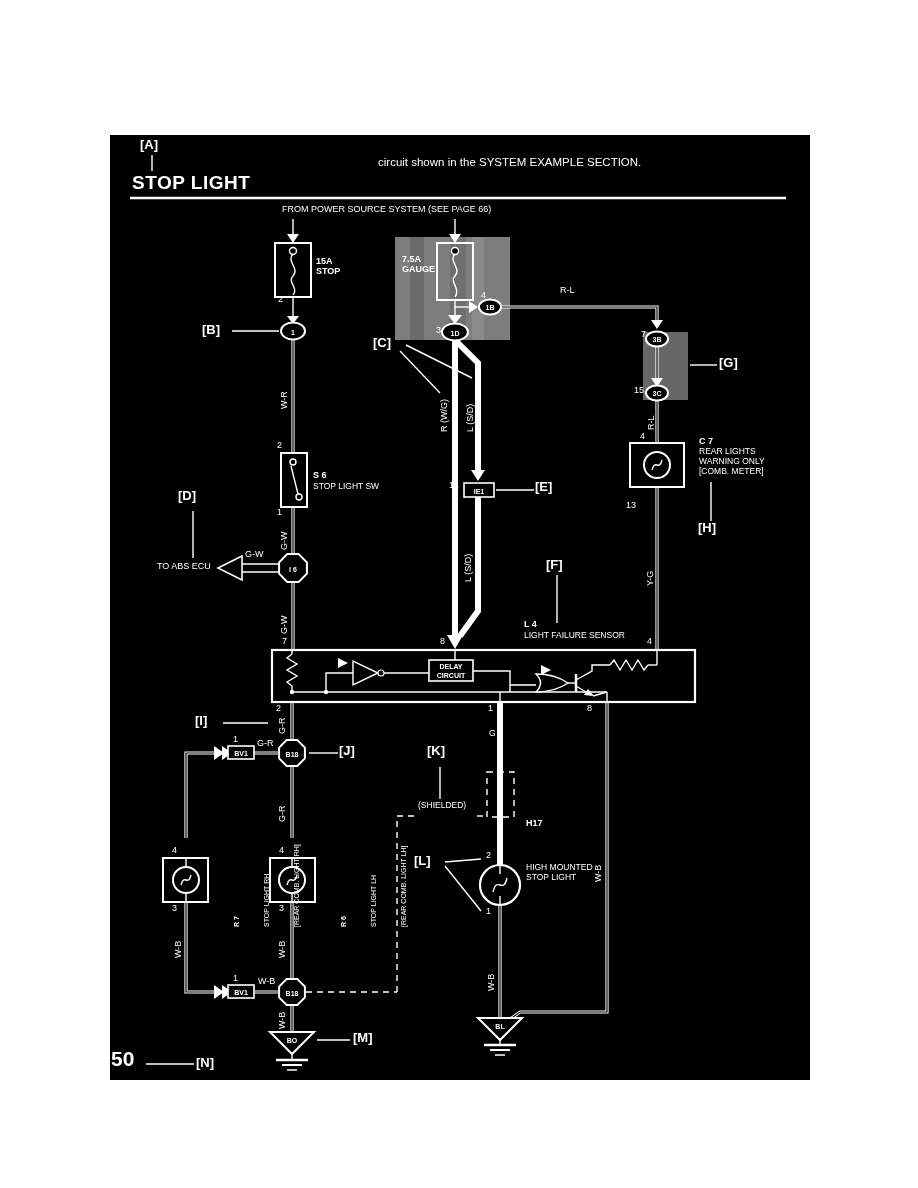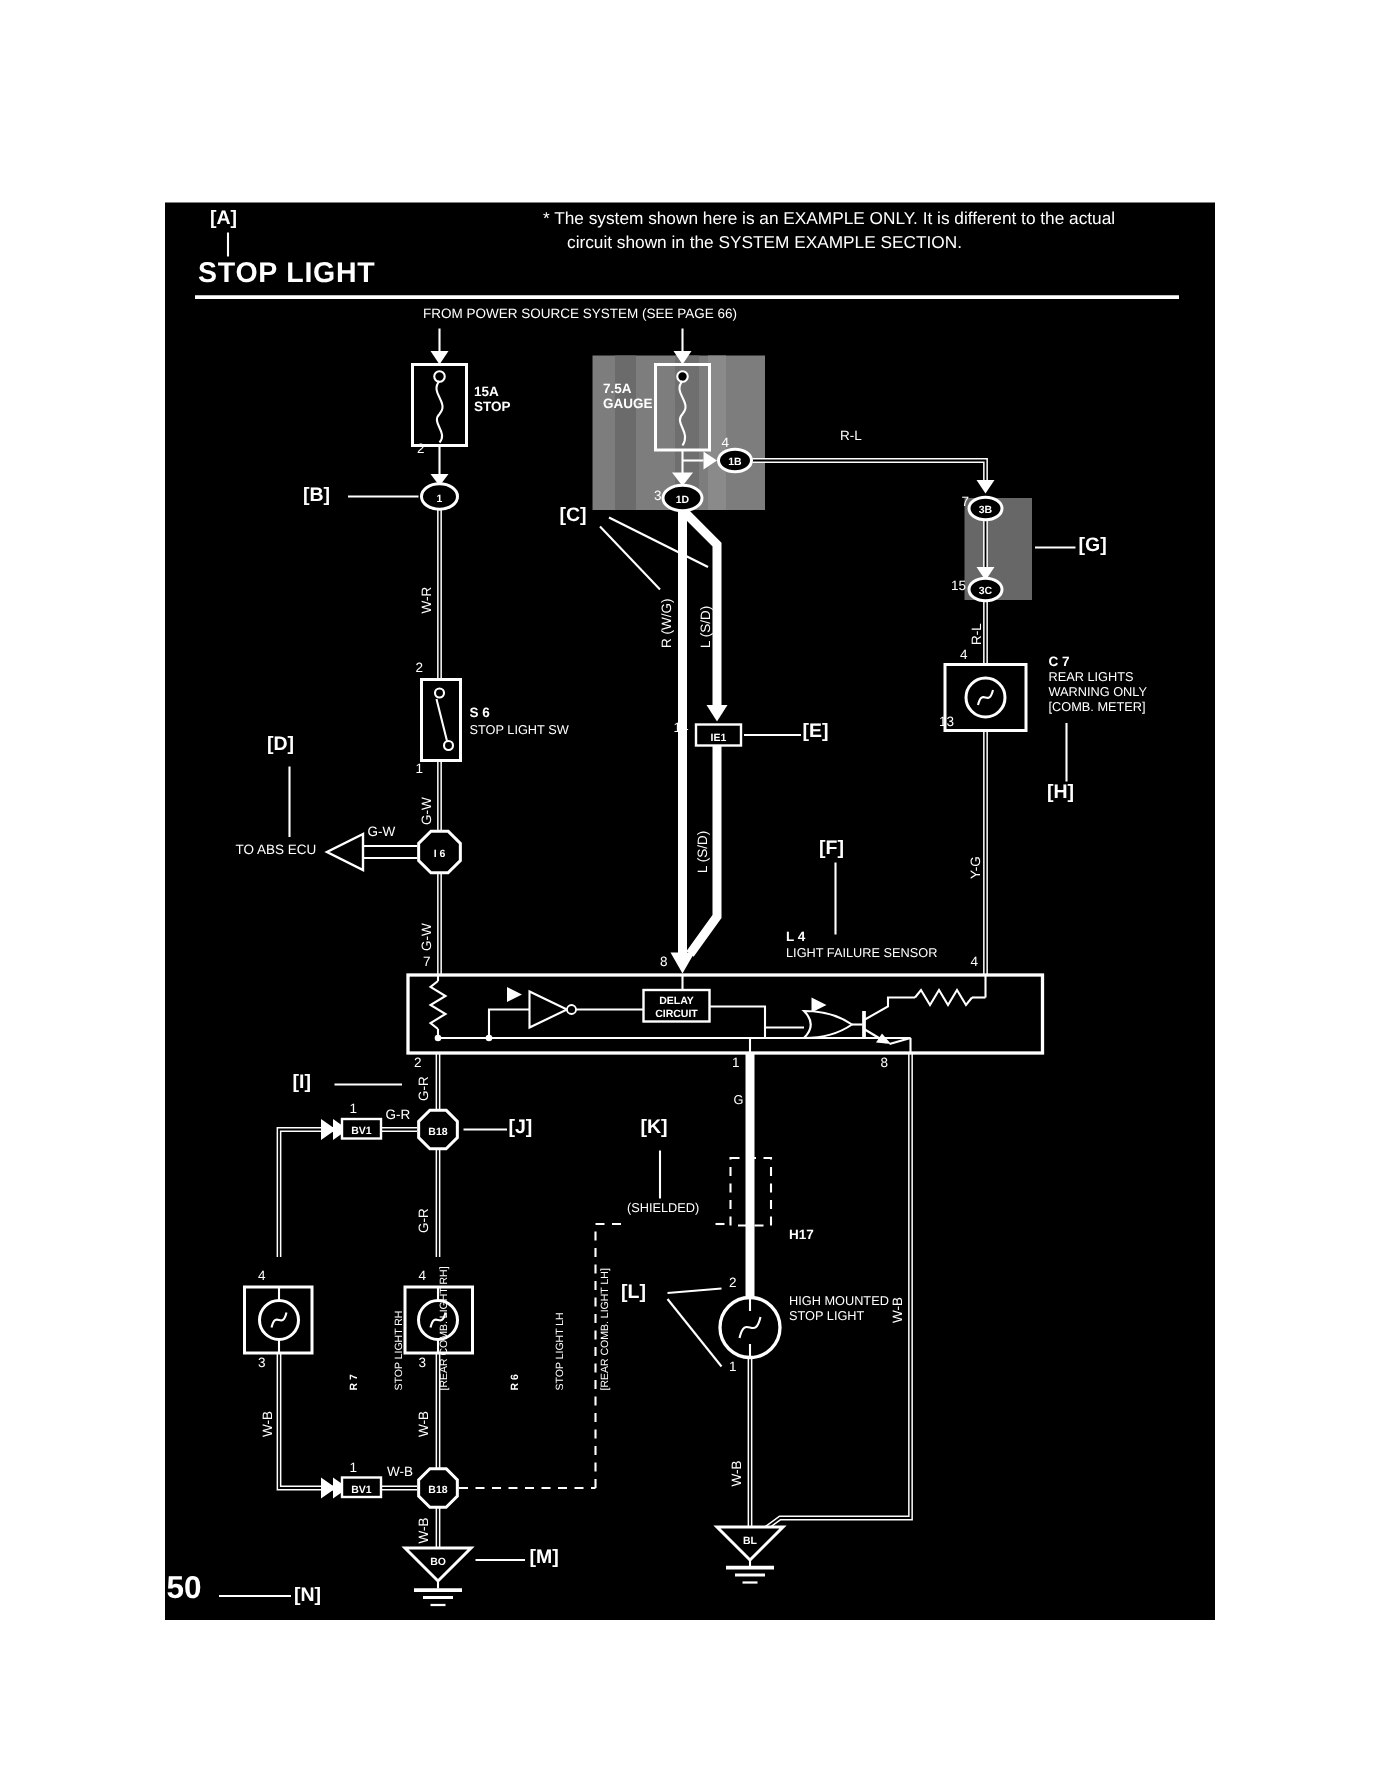--- a/index.html
+++ b/index.html
@@ -243,21 +243,20 @@
   <text class="st" x="131" y="621">BV1</text>
   <text class="st" x="131" y="860">BV1</text>
   <text class="st" x="369" y="359">IE1</text>
   <text class="st" x="341" y="534">DELAY</text>
   <text class="st" x="341" y="543">CIRCUIT</text>
   <text class="st" x="182" y="908">BO</text>
   <text class="st" x="390" y="894">BL</text>
 </svg>
 
 <div class="lbl f13" style="left:30px;top:3px">[A]</div>
-<div class="lbl f11" style="left:252px;top:5px">* The system shown here is an EXAMPLE ONLY. It is different to the actual</div>
 <div class="lbl f11" style="left:268px;top:21px">circuit shown in the SYSTEM EXAMPLE SECTION.</div>
 <div class="lbl title" style="left:22px;top:38px">STOP LIGHT</div>
 <div class="lbl f9" style="left:172px;top:70px">FROM POWER SOURCE SYSTEM (SEE PAGE 66)</div>
 
 <div class="lbl f9 fb" style="left:206px;top:122px">15A</div>
 <div class="lbl f9 fb" style="left:206px;top:132px">STOP</div>
 <div class="lbl f9" style="left:168px;top:160px">2</div>
 <div class="lbl f9 fb" style="left:292px;top:120px">7.5A</div>
 <div class="lbl f9 fb" style="left:292px;top:130px">GAUGE</div>
 <div class="lbl f9" style="left:326px;top:191px">3</div>
@@ -296,21 +295,21 @@
 <div class="lbl f9" style="left:330px;top:502px">8</div>
 
 <div class="lbl f9" style="left:531px;top:195px">7</div>
 <div class="lbl f9" style="left:524px;top:251px">15</div>
 <div class="lbl f9 rot" style="left:537px;top:295px">R-L</div>
 <div class="lbl f9" style="left:530px;top:297px">4</div>
 <div class="lbl f9 fb" style="left:589px;top:302px">C 7</div>
 <div class="lbl f8" style="left:589px;top:312px">REAR LIGHTS</div>
 <div class="lbl f8" style="left:589px;top:322px">WARNING ONLY</div>
 <div class="lbl f8" style="left:589px;top:332px">[COMB. METER]</div>
-<div class="lbl f9" style="left:516px;top:342px">13</div>
+<div class="lbl f9" style="left:516px;top:366px">13</div>
 <div class="lbl f9 rot" style="left:536px;top:451px">Y-G</div>
 <div class="lbl f9" style="left:537px;top:502px">4</div>
 
 <div class="lbl f9 fb" style="left:414px;top:485px">L 4</div>
 <div class="lbl f8" style="left:414px;top:496px">LIGHT FAILURE SENSOR</div>
 <div class="lbl f9" style="left:166px;top:569px">2</div>
 <div class="lbl f9" style="left:378px;top:569px">1</div>
 <div class="lbl f9" style="left:477px;top:569px">8</div>
 
 <div class="lbl f9 rot" style="left:168px;top:599px">G-R</div>

